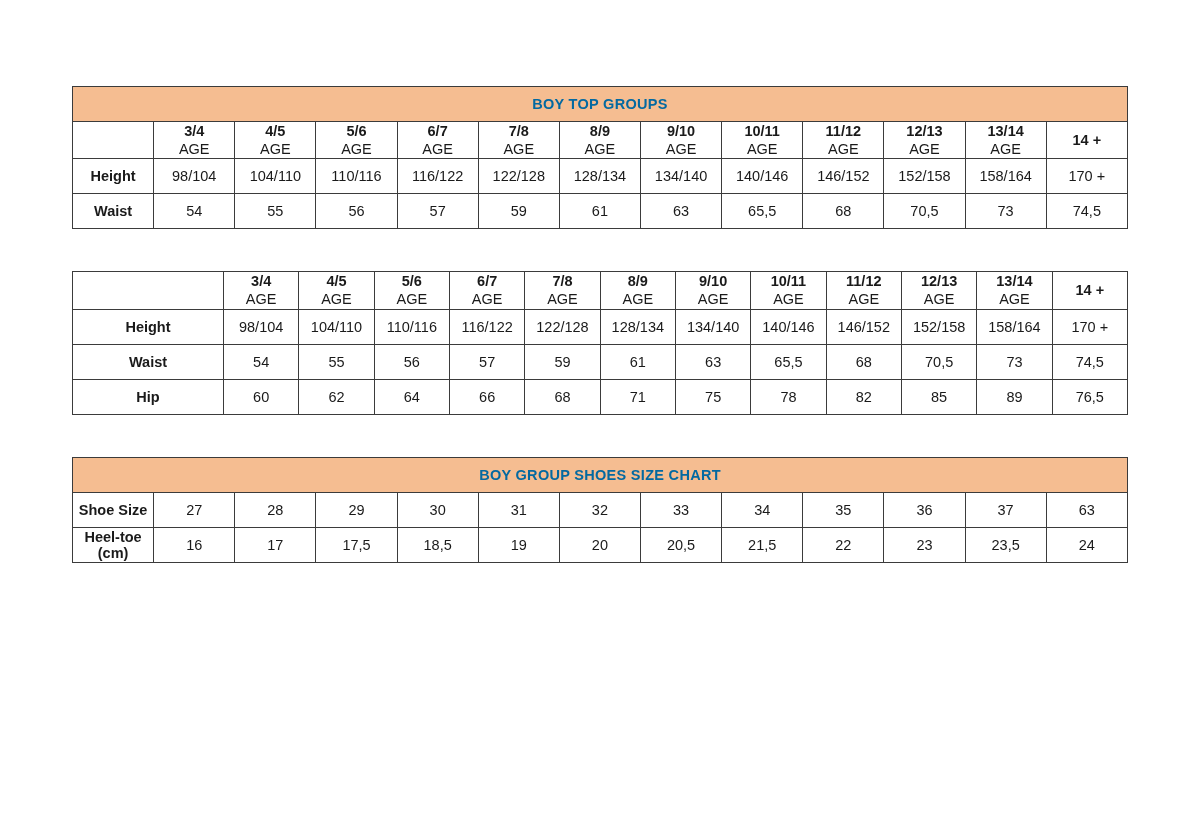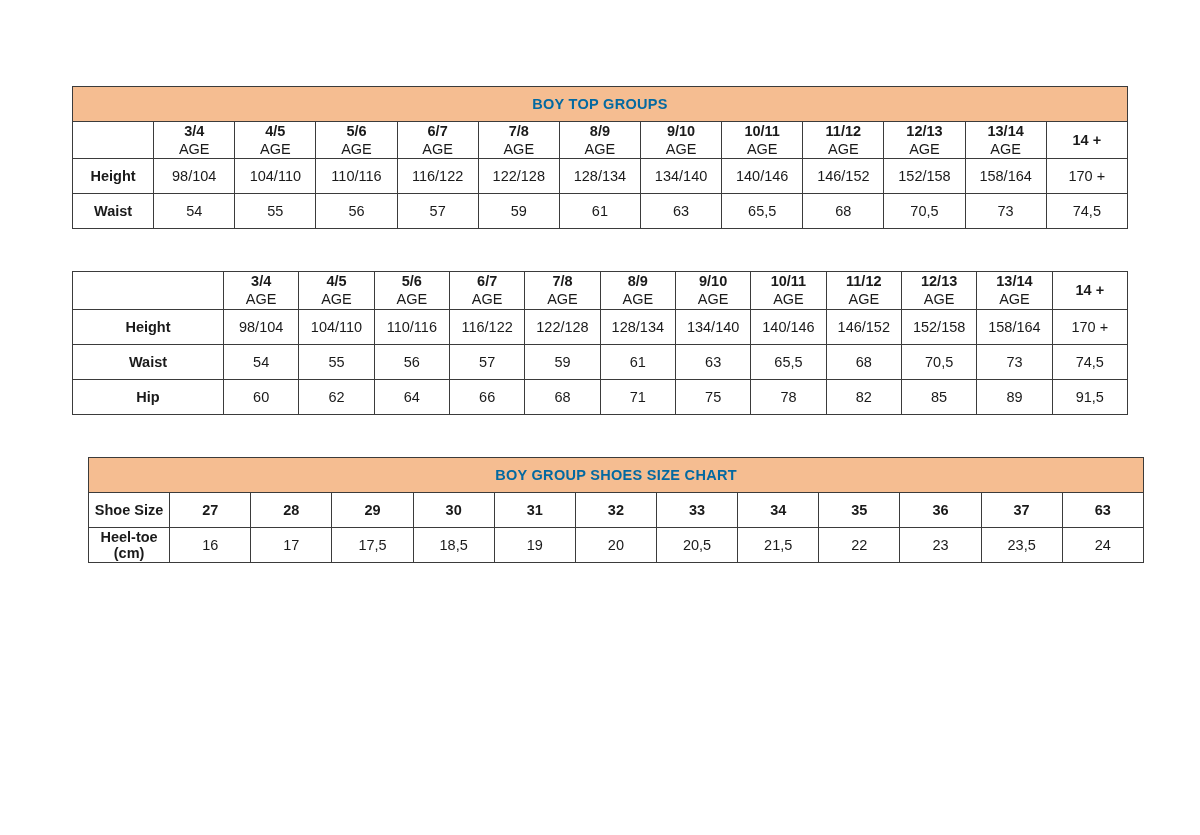--- a/index.html
+++ b/index.html
@@ -19,21 +19,21 @@
     height: 835px;
     box-sizing: border-box;
     padding: 86px 72px 0 72px;
   }
   table.size-table {
     border-collapse: collapse;
     table-layout: fixed;
     width: 1056px;
     margin: 0 0 42px 0;
   }
-  table.size-table.last { margin-bottom: 0; margin-left: 16px; }
+  table.size-table.last { margin-bottom: 0; }
   table.size-table td, table.size-table th {
     border: 1px solid #3b3b3b;
     text-align: center;
     vertical-align: middle;
     font-size: 14.5px;
     padding: 0;
     height: 34px;
   }
   .title-cell {
     background: #f5bd91;
@@ -54,21 +54,21 @@
     height: 56px;
   }
   .hdr-cell .line2 { display: block; font-weight: normal; }
   .row-label {
     text-align: left;
     padding-left: 14px;
     font-weight: bold;
     font-size: 14.5px;
   }
   .data-cell { font-size: 14.5px; }
-  .shoes-hdr { font-weight: bold; font-size: 15.5px; height: 52px; }
+  .shoes-hdr { font-weight: normal; font-size: 15.5px; height: 52px; }
   .shoes-row td { height: 50px; }
   .col-label { width: 150px; }
 </style>
 </head>
 <body>
 
 <div class="page">
 
   <table class="size-table">
     <tbody>
@@ -176,21 +176,21 @@
         <td class="data-cell">62</td>
         <td class="data-cell">64</td>
         <td class="data-cell">66</td>
         <td class="data-cell">68</td>
         <td class="data-cell">71</td>
         <td class="data-cell">75</td>
         <td class="data-cell">78</td>
         <td class="data-cell">82</td>
         <td class="data-cell">85</td>
         <td class="data-cell">89</td>
-        <td class="data-cell">91,5</td>
+        <td class="data-cell">76,5</td>
       </tr>
     </tbody>
   </table>
 
   <table class="size-table last">
     <tbody>
       <tr>
         <td class="title-cell" colspan="13">BOY GROUP SHOES SIZE CHART</td>
       </tr>
       <tr class="shoes-row">

